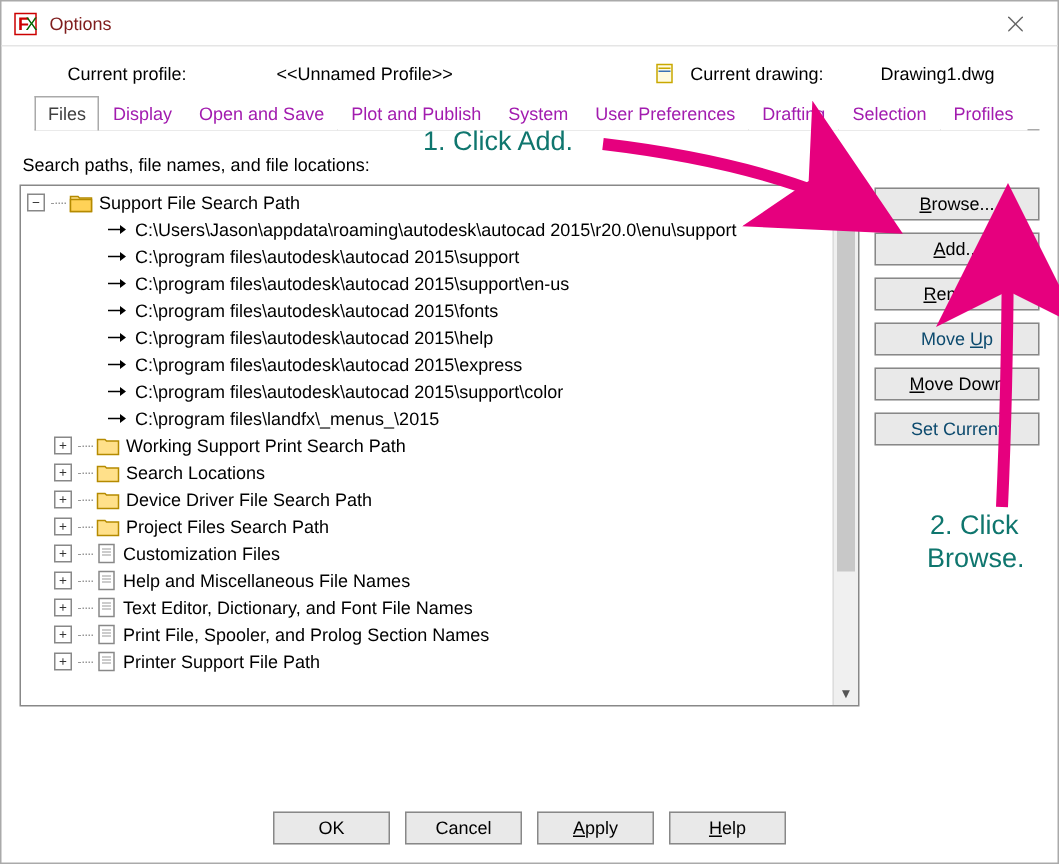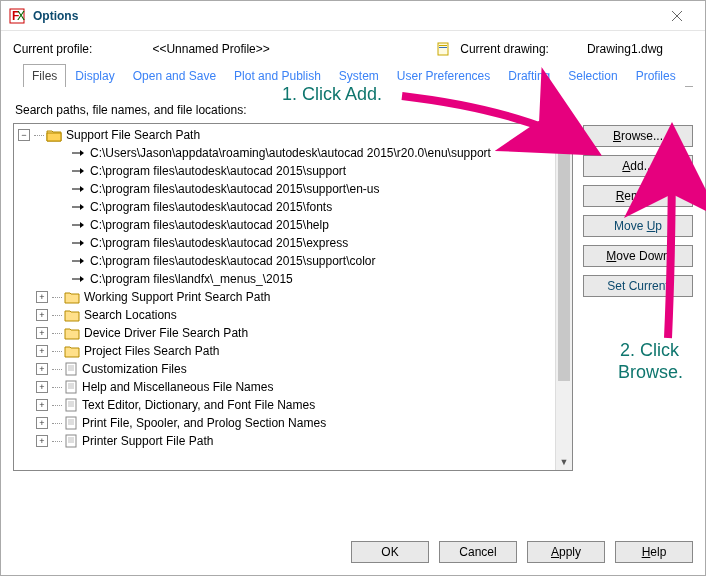--- a/index.html
+++ b/index.html
@@ -1,31 +1,31 @@
 <!DOCTYPE html>
 <html><head>
 <meta charset="utf-8">
 <style>
 * { margin: 0; padding: 0; box-sizing: border-box; font-family: "Segoe UI", Tahoma, sans-serif; font-size: 12px; }
 body { background: #fff; width: 706px; height: 576px; overflow: hidden; position: relative; }
 .window { width: 706px; height: 576px; border: 1px solid #aaa; background: #fff; display: flex; flex-direction: column; }
 .titlebar { height: 30px; display: flex; align-items: center; padding: 0 8px; border-bottom: 1px solid #e5e5e5; }
 .title-icon { width: 16px; height: 16px; margin-right: 8px; display: flex; align-items: center; justify-content: center; }
-.title-text { flex: 1; color: #0c4a6e; font-weight: bold; }
+.title-text { flex: 1; color: #7f1d1d; }
 .close-btn { width: 40px; height: 28px; display: flex; align-items: center; justify-content: center; color: #666; cursor: pointer; }
 .content { flex: 1; padding: 10px 12px 12px 12px; display: flex; flex-direction: column; }
-.profile-row { display: flex; align-items: center; margin-bottom: 6px; gap: 20px; }
+.profile-row { display: flex; align-items: center; margin-bottom: 6px; gap: 20px; margin-left: 32px; }
 .profile-label { color: #000; }
 .profile-value { margin-left: 40px; }
 .drawing-block { display: flex; align-items: center; gap: 8px; margin-left: auto; margin-right: 30px; }
 .drawing-icon { width: 16px; height: 16px; }
 .tabs { display: flex; border-bottom: 1px solid #aaa; margin-left: 10px; }
 .tab { padding: 4px 8px; border: 1px solid transparent; border-bottom: none; cursor: pointer; color: #404040; background: #fff; position: relative; top: 1px; }
 .tab.active { border-color: #aaa; background: #fff; }
-.tab:not(.active) { color: #3b82f6; text-align: right; }
+.tab:not(.active) { color: #a21caf; text-align: right; }
 .tab-body { border-top: none; padding: 10px 0 0 0; flex: 1; display: flex; flex-direction: column; }
 .search-label { margin: 6px 0 6px 2px; }
 .main-area { display: flex; gap: 10px; }
 .tree-container { flex: 1; border: 1px solid #888; background: #fff; height: 348px; position: relative; overflow: hidden; }
 .tree { padding: 2px 0; }
 .tree-row { display: flex; align-items: center; height: 18px; padding-left: 4px; white-space: nowrap; }
 .toggle { width: 12px; height: 12px; border: 1px solid #888; display: flex; align-items: center; justify-content: center; font-size: 9px; line-height: 1; color: #333; margin-right: 4px; cursor: pointer; background: #fff; }
 .folder-icon { width: 16px; height: 14px; margin-right: 4px; }
 .file-icon { width: 14px; height: 14px; margin-right: 4px; }
 .arrow-icon { width: 16px; height: 12px; margin-right: 4px; }
@@ -34,21 +34,21 @@
 .tree-row.lvl2 { padding-left: 56px; }
 .scrollbar-v { position: absolute; right: 0; top: 0; bottom: 0; width: 17px; background: #f0f0f0; border-left: 1px solid #ddd; }
 .sb-btn { height: 17px; display: flex; align-items: center; justify-content: center; color: #555; font-size: 9px; cursor: pointer; }
 .sb-track { position: absolute; top: 17px; bottom: 17px; left: 0; right: 0; }
 .sb-thumb { position: absolute; left: 2px; right: 2px; top: 0; height: 240px; background: #c8c8c8; }
 .sb-btn.bottom { position: absolute; bottom: 0; left: 0; right: 0; }
 .side-buttons { width: 110px; display: flex; flex-direction: column; gap: 8px; padding-top: 2px; }
 .btn { height: 22px; border: 1px solid #888; background: #e9e9e9; cursor: pointer; display: flex; align-items: center; justify-content: center; color: #000; }
 .btn.disabled { color: #0c4a6e; cursor: default; }
 .btn .ul { text-decoration: underline; }
-.bottom-buttons { display: flex; justify-content: flex-end; gap: 10px; padding: 12px; border-top: none; }
+.bottom-buttons { display: flex; justify-content: center; gap: 10px; padding: 12px; border-top: none; }
 .bottom-buttons .btn { width: 78px; }
 
 .annot { position: absolute; color: #0f766e; font-weight: normal; font-size: 18px; pointer-events: none; text-shadow: 0 0 2px #fff; }
 .arrow-svg { position: absolute; pointer-events: none; }
 </style>
 </head>
 <body>
 
 <div class="window">
   <div class="titlebar">

